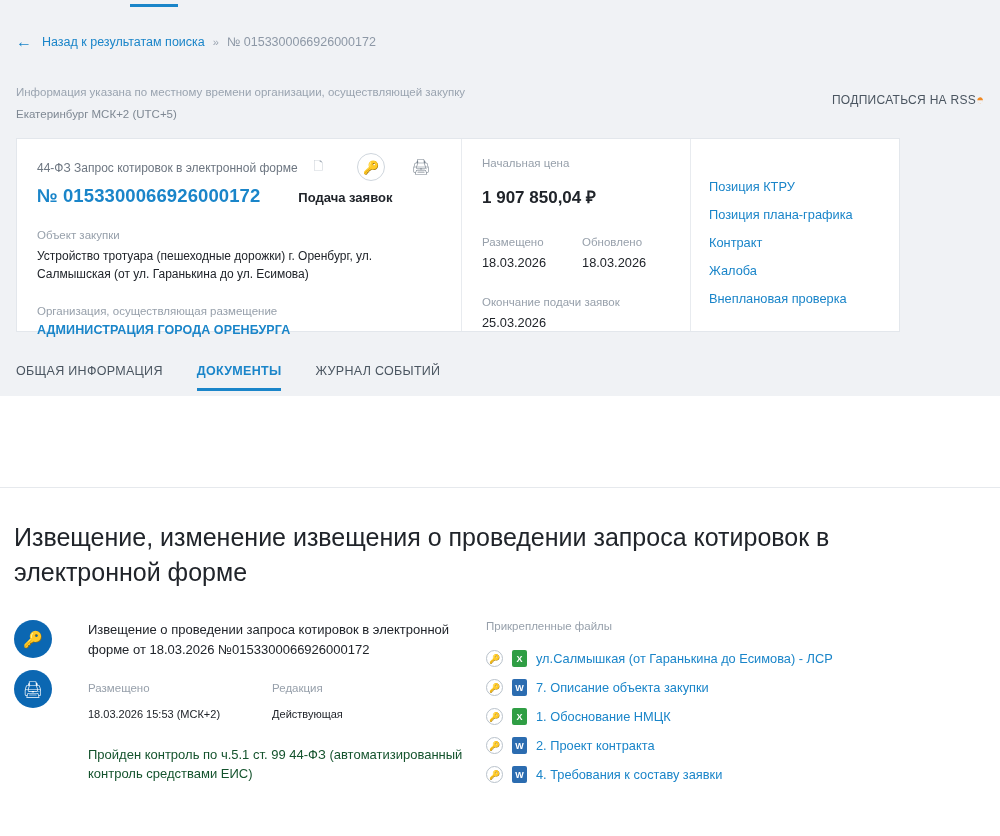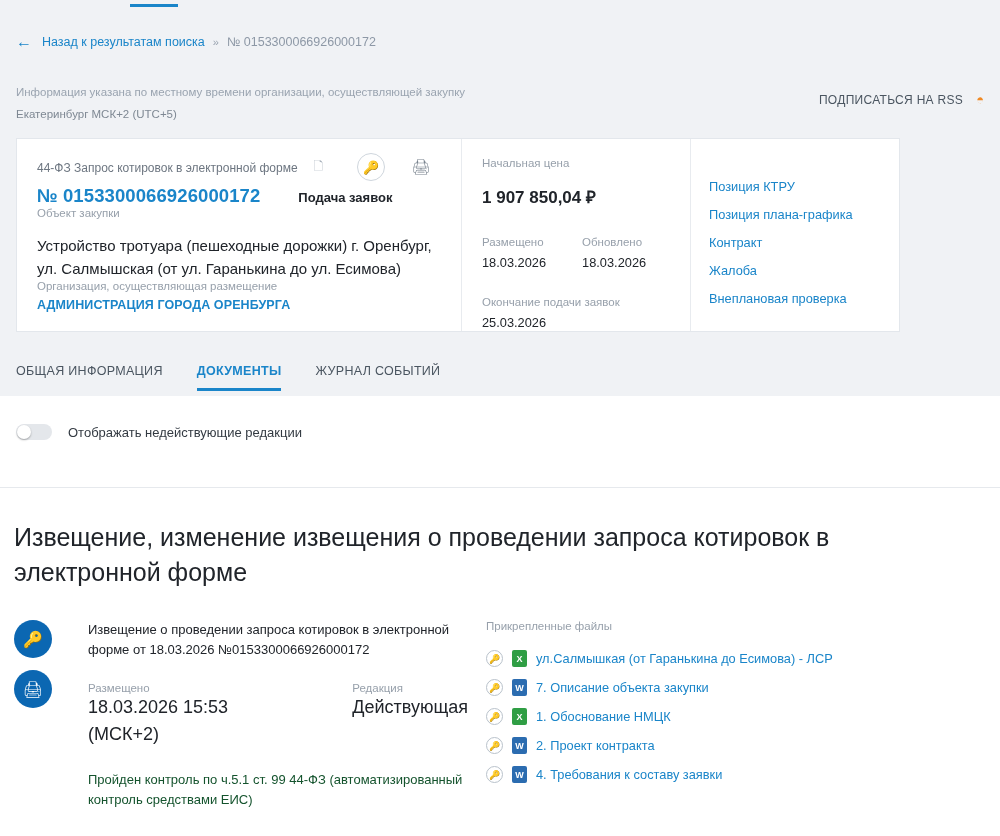--- a/index.html
+++ b/index.html
@@ -44,21 +44,21 @@
   .breadcrumb .crumb-current { color: #8d98a6; font-size: 12.5px; }
 
   .tz-note {
     position: absolute; top: 74px; left: 16px;
     font-size: 11.5px; color: #9aa4b0; line-height: 1.9;
   }
   .tz-note .line2 { color: #7e8893; }
 
   .rss {
     position: absolute; top: 84px; right: 16px;
-    display: flex; align-items: center; gap: 13px;
+    display: flex; align-items: center; gap: 0;
   }
   .rss .label {
     font-size: 12px; color: #4a5560; letter-spacing: .3px; font-weight: 500;
   }
   .rss .rss-icon { color: #f08a24; font-size: 13px; }
 
   
   .card {
     position: absolute; top: 130px; left: 16px;
     width: 884px; height: 194px;
@@ -81,22 +81,22 @@
 
   .ic-round {
     position: absolute; top: 14px; width: 28px; height: 28px;
     border-radius: 50%; border: 1px solid #cfd6dd; color: #7a848f;
     display: flex; align-items: center; justify-content: center; font-size: 13px;
     background: #fff;
   }
   .ic-key { right: 76px; }
   .ic-print { right: 26px; border-color: transparent; font-size: 15px; }
 
-  .lbl { font-size: 11.5px; color: #97a0ab; }
-  .val { font-size: 15px; color: #20242a; line-height: 1.5; margin-top: 16px; }
+  .lbl { font-size: 11.5px; color: #97a0ab; margin-top: 22px; }
+  .val { font-size: 12px; color: #20242a; line-height: 1.5; margin-top: 6px; }
   .org-link { font-size: 12.5px; color: #1a85c9; font-weight: 700; margin-top: 6px; letter-spacing: .1px; }
 
   .price-lbl { font-size: 11.5px; color: #97a0ab; }
   .price { font-size: 17px; font-weight: 700; color: #20242a; margin-top: 16px; }
 
   .dates { display: flex; gap: 36px; margin-top: 28px; }
   .dcol .dlbl { font-size: 11.5px; color: #97a0ab; }
   .dcol .dval { font-size: 12.8px; color: #20242a; margin-top: 7px; }
 
   .links a {
@@ -146,21 +146,21 @@
     width: 38px; height: 38px; border-radius: 50%; background: #0b67b2;
     color: #fff; display: flex; align-items: center; justify-content: center;
     font-size: 16px;
   }
   .badge-circle.second { margin-top: 12px; background: #0b67b2; }
 
   .doc-meta { width: 380px; font-size: 13px; color: #20242a; }
   .doc-meta .h { line-height: 1.55; }
   .meta-cols { display: flex; gap: 52px; margin-top: 22px; }
   .meta-cols .mlbl { font-size: 11.5px; color: #97a0ab; }
-  .meta-cols .mval { font-size: 18px; color: #20242a; margin-top: 0; line-height: 1.5; }
+  .meta-cols .mval { font-size: 11px; color: #20242a; margin-top: 12px; line-height: 1.5; }
   .control-note { margin-top: 22px; font-size: 13px; line-height: 1.5; color: #14532d; }
 
   .files { margin-left: 18px; width: 470px; }
   .files .flbl { font-size: 11.5px; color: #97a0ab; }
   .file-list { margin-top: 18px; }
   .file-row { display: flex; align-items: center; gap: 9px; margin-bottom: 12px; }
   .fic-key {
     width: 17px; height: 17px; border-radius: 50%; border: 1px solid #b9c2cb;
     color: #8a939d; font-size: 9px; display: flex; align-items: center; justify-content: center;
   }
@@ -258,26 +258,20 @@
     </div>
 
     <div class="tabs">
       <div class="tab">ОБЩАЯ ИНФОРМАЦИЯ</div>
       <div class="tab active">ДОКУМЕНТЫ</div>
       <div class="tab">ЖУРНАЛ СОБЫТИЙ</div>
     </div>
 
   </div>
 
-  <div class="toggle-row">
-    <div class="switch">
-      <div class="knob"></div>
-    </div>
-    <div class="toggle-label">Отображать недействующие редакции</div>
-  </div>
 
   <div class="divider"></div>
 
   <div class="doc-title">Извещение, изменение извещения о проведении запроса котировок в электронной форме</div>
 
   <div class="doc-body">
 
     <div class="badges">
       <div class="badge-circle">🔑</div>
       <div class="badge-circle second">🖨</div>

